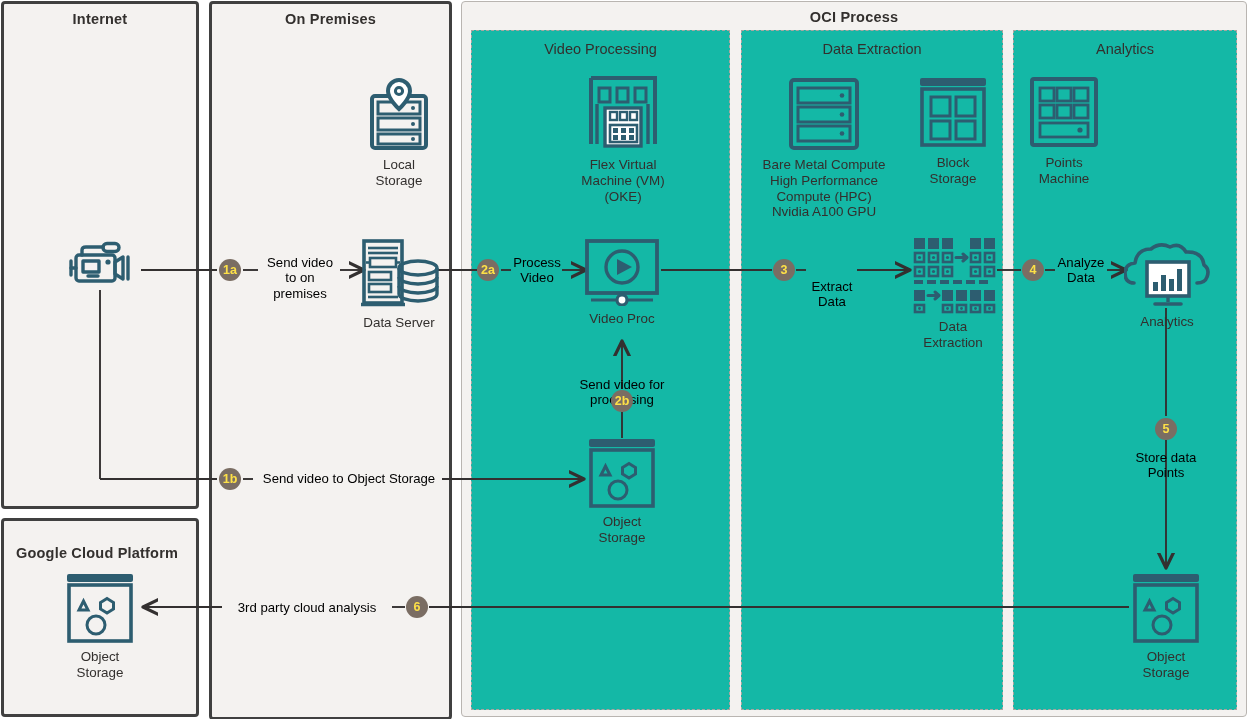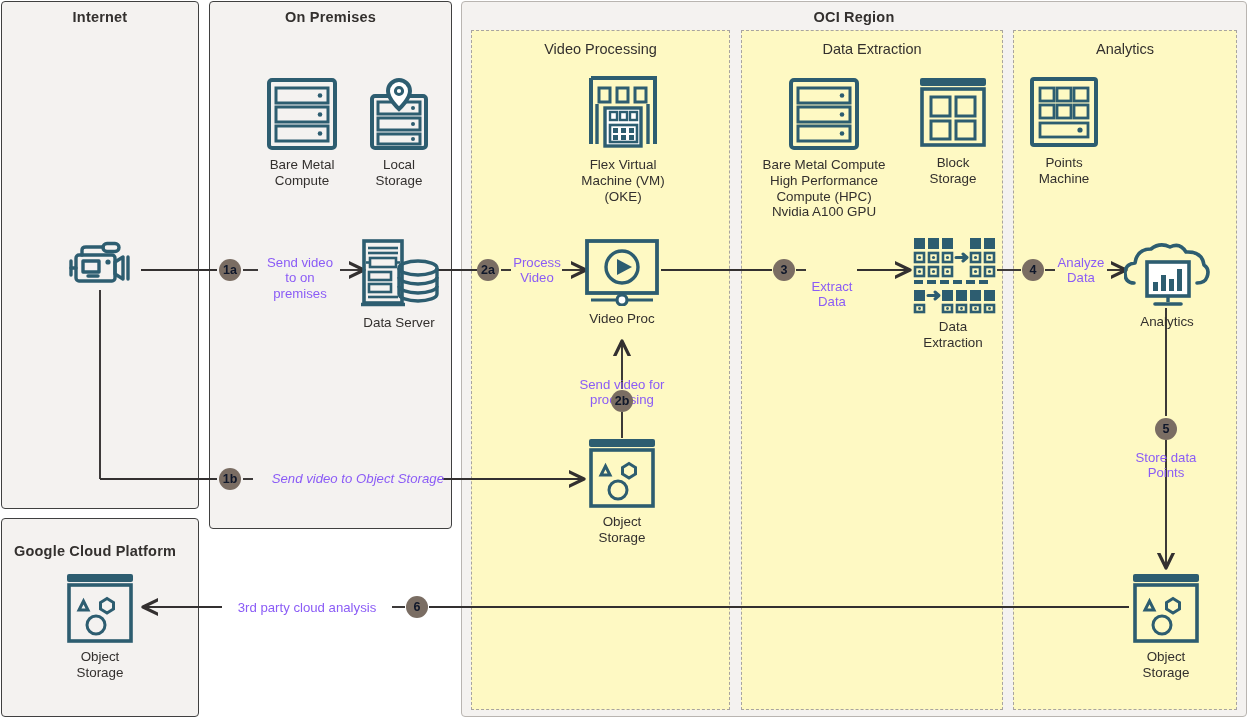--- a/index.html
+++ b/index.html
@@ -1,54 +1,54 @@
 <!DOCTYPE html>
 <html><head>
 <meta charset="utf-8">
 <style>
   html,body{margin:0;padding:0;background:#ffffff;}
   body{font-family:"Liberation Sans",sans-serif;color:#33302e;}
   #stage{position:relative;width:1248px;height:719px;overflow:hidden;background:#fff;}
 
-  .panel{position:absolute;box-sizing:border-box;border:1px solid #404040;border-radius:4px;background:#f4f2f0;}
+  .panel{position:absolute;box-sizing:border-box;border:3px solid #404040;border-radius:4px;background:#f4f2f0;}
   .panel-title{position:absolute;left:0;right:0;text-align:center;font-weight:bold;font-size:14.5px;color:#33302e;letter-spacing:.2px;}
 
   .region{position:absolute;box-sizing:border-box;border:1px solid #b9b5b1;border-radius:4px;background:#f4f2f0;}
-  .subcomp{position:absolute;box-sizing:border-box;border:1px dashed #a8a4a0;background:#fef9c3;}
+  .subcomp{position:absolute;box-sizing:border-box;border:1px dashed #a8a4a0;background:#14b8a6;}
   .subcomp-title{position:absolute;left:0;right:0;text-align:center;font-size:14.5px;color:#33302e;}
 
   .node{position:absolute;display:flex;flex-direction:column;align-items:center;}
   .node .cap{margin-top:5px;text-align:center;font-size:13.4px;line-height:1.18;color:#33302e;white-space:pre-line;}
 
   .svgl{position:absolute;left:0;top:0;width:1248px;height:719px;pointer-events:none;}
 
-  .badge{position:absolute;width:22px;height:22px;border-radius:50%;background:#7a6d63;color:#0f172a;
+  .badge{position:absolute;width:22px;height:22px;border-radius:50%;background:#7a6d63;color:#fde047;
          font-size:12.5px;font-weight:bold;display:flex;align-items:center;justify-content:center;line-height:1;}
-  .flabel{position:absolute;font-size:13.2px;line-height:1.16;color:#8b5cf6;text-align:center;white-space:pre-line;}
-  .flabel.lft{text-align:right;font-style:italic;}
+  .flabel{position:absolute;font-size:13.2px;line-height:1.16;color:#000000;text-align:center;white-space:pre-line;}
+  .flabel.lft{text-align:center;}
 </style>
 </head>
 <body>
 
 <div id="stage">
 
   <div class="panel" style="left:1px;top:1px;width:198px;height:508px;">
     <div class="panel-title" style="top:7px;">Internet</div>
   </div>
 
-  <div class="panel" style="left:209px;top:1px;width:243px;height:528px;">
+  <div class="panel" style="left:209px;top:1px;width:243px;height:719px;">
     <div class="panel-title" style="top:7px;">On Premises</div>
   </div>
 
   <div class="panel" style="left:1px;top:518px;width:198px;height:199px;">
     <div class="panel-title" style="top:24px;left:12px;right:auto;text-align:left;">Google Cloud Platform</div>
   </div>
 
   <div class="region" style="left:461px;top:1px;width:786px;height:716px;">
-    <div class="panel-title" style="top:7px;">OCI Region</div>
+    <div class="panel-title" style="top:7px;">OCI Process</div>
   </div>
 
   <div class="subcomp" style="left:471px;top:30px;width:259px;height:680px;">
     <div class="subcomp-title" style="top:10px;">Video Processing</div>
   </div>
 
   <div class="subcomp" style="left:741px;top:30px;width:262px;height:680px;">
     <div class="subcomp-title" style="top:10px;">Data Extraction</div>
   </div>
 
@@ -121,33 +121,20 @@
         <line x1="65" y1="17" x2="65" y2="39"></line>
         <line x1="8" y1="21" x2="8" y2="35"></line>
         <line x1="8" y1="28" x2="13" y2="28"></line>
         <line x1="25" y1="36" x2="35" y2="36"></line>
       </g>
       <circle cx="45" cy="22" r="2.6" fill="#2d5d70"></circle>
     </svg>
     <div class="cap"></div>
   </div>
 
-  <div class="node" style="left:256px;top:76px;width:92px;">
-    <svg width="78" height="76" viewBox="0 0 78 76">
-      <rect x="6" y="4" width="66" height="68" rx="3" fill="none" stroke="#2d5d70" stroke-width="4"></rect>
-      <rect x="13" y="12" width="52" height="15" fill="none" stroke="#2d5d70" stroke-width="3"></rect>
-      <rect x="13" y="31" width="52" height="15" fill="none" stroke="#2d5d70" stroke-width="3"></rect>
-      <rect x="13" y="50" width="52" height="15" fill="none" stroke="#2d5d70" stroke-width="3"></rect>
-      <circle cx="57" cy="19.5" r="2.3" fill="#2d5d70"></circle>
-      <circle cx="57" cy="38.5" r="2.3" fill="#2d5d70"></circle>
-      <circle cx="57" cy="57.5" r="2.3" fill="#2d5d70"></circle>
-    </svg>
-    <div class="cap">Bare Metal
-Compute</div>
-  </div>
 
   <div class="node" style="left:364px;top:76px;width:70px;">
     <svg width="66" height="76" viewBox="0 0 66 76">
       <rect x="6" y="20" width="54" height="52" rx="3" fill="none" stroke="#2d5d70" stroke-width="4"></rect>
       <rect x="12" y="26" width="42" height="12" fill="none" stroke="#2d5d70" stroke-width="3"></rect>
       <rect x="12" y="42" width="42" height="12" fill="none" stroke="#2d5d70" stroke-width="3"></rect>
       <rect x="12" y="58" width="42" height="10" fill="none" stroke="#2d5d70" stroke-width="3"></rect>
       <circle cx="47" cy="32" r="2" fill="#2d5d70"></circle>
       <circle cx="47" cy="48" r="2" fill="#2d5d70"></circle>
       <circle cx="47" cy="63" r="2" fill="#2d5d70"></circle>

